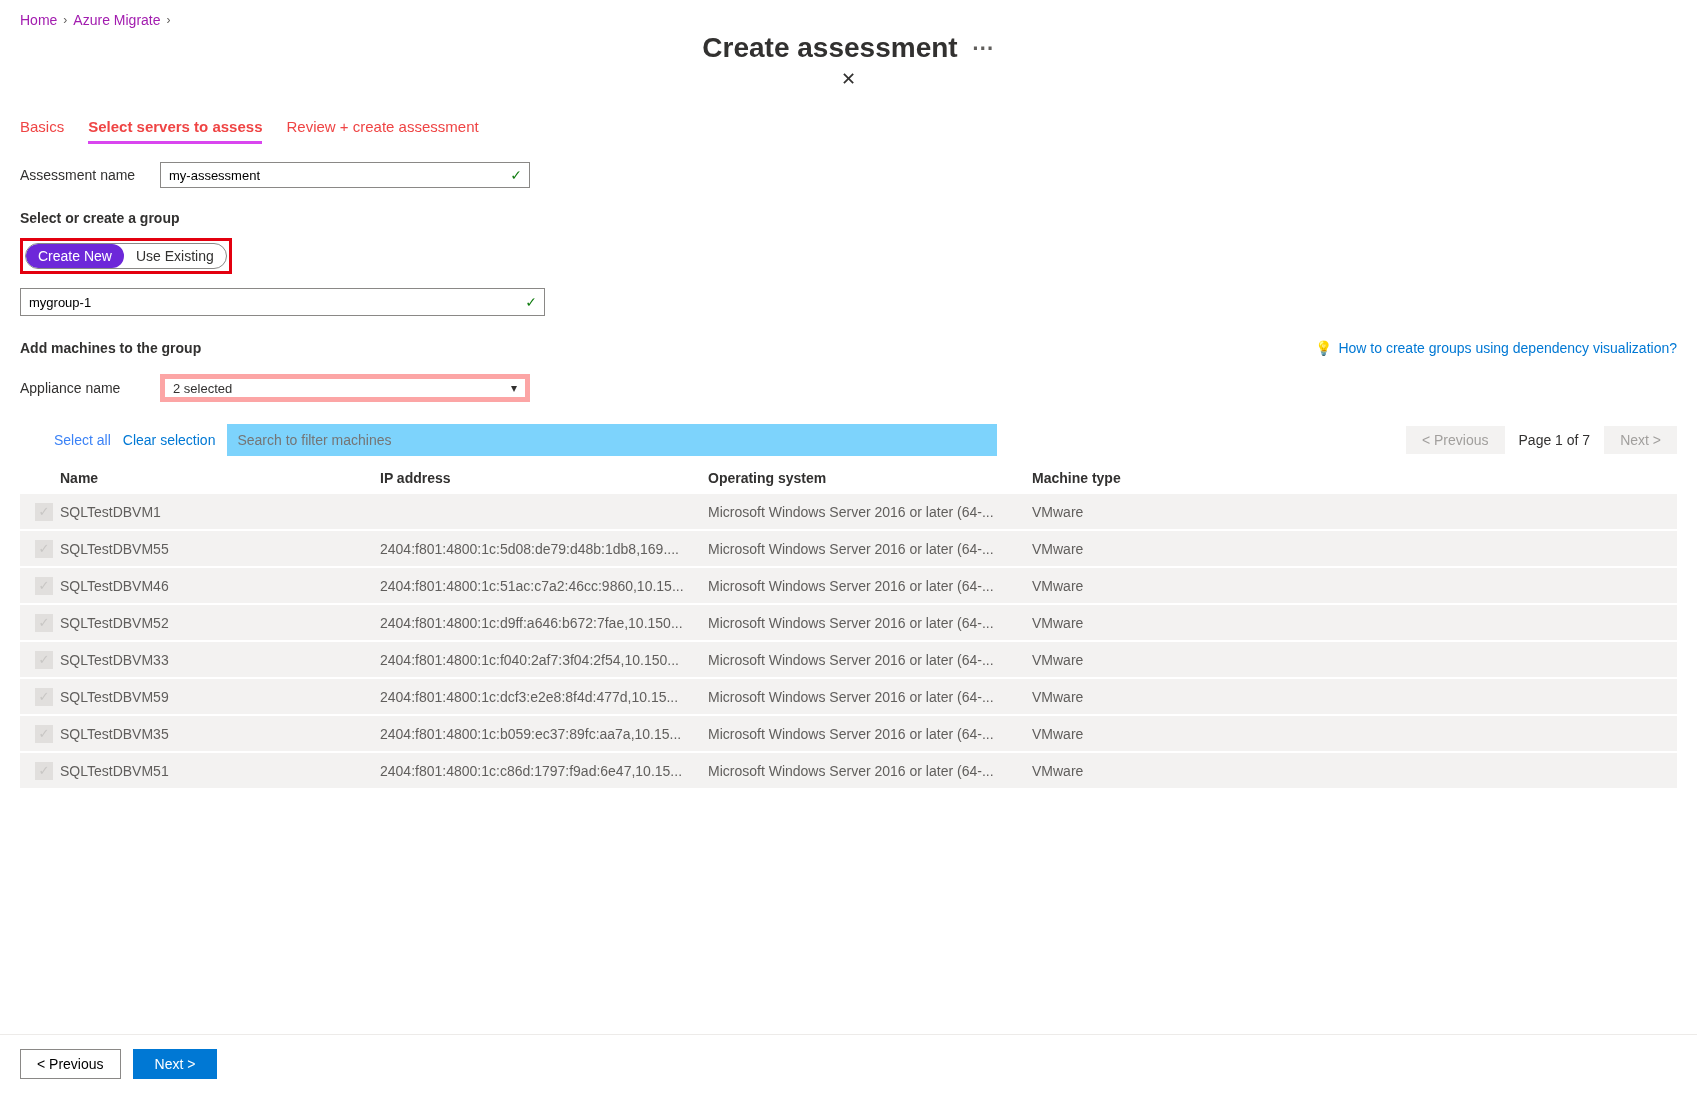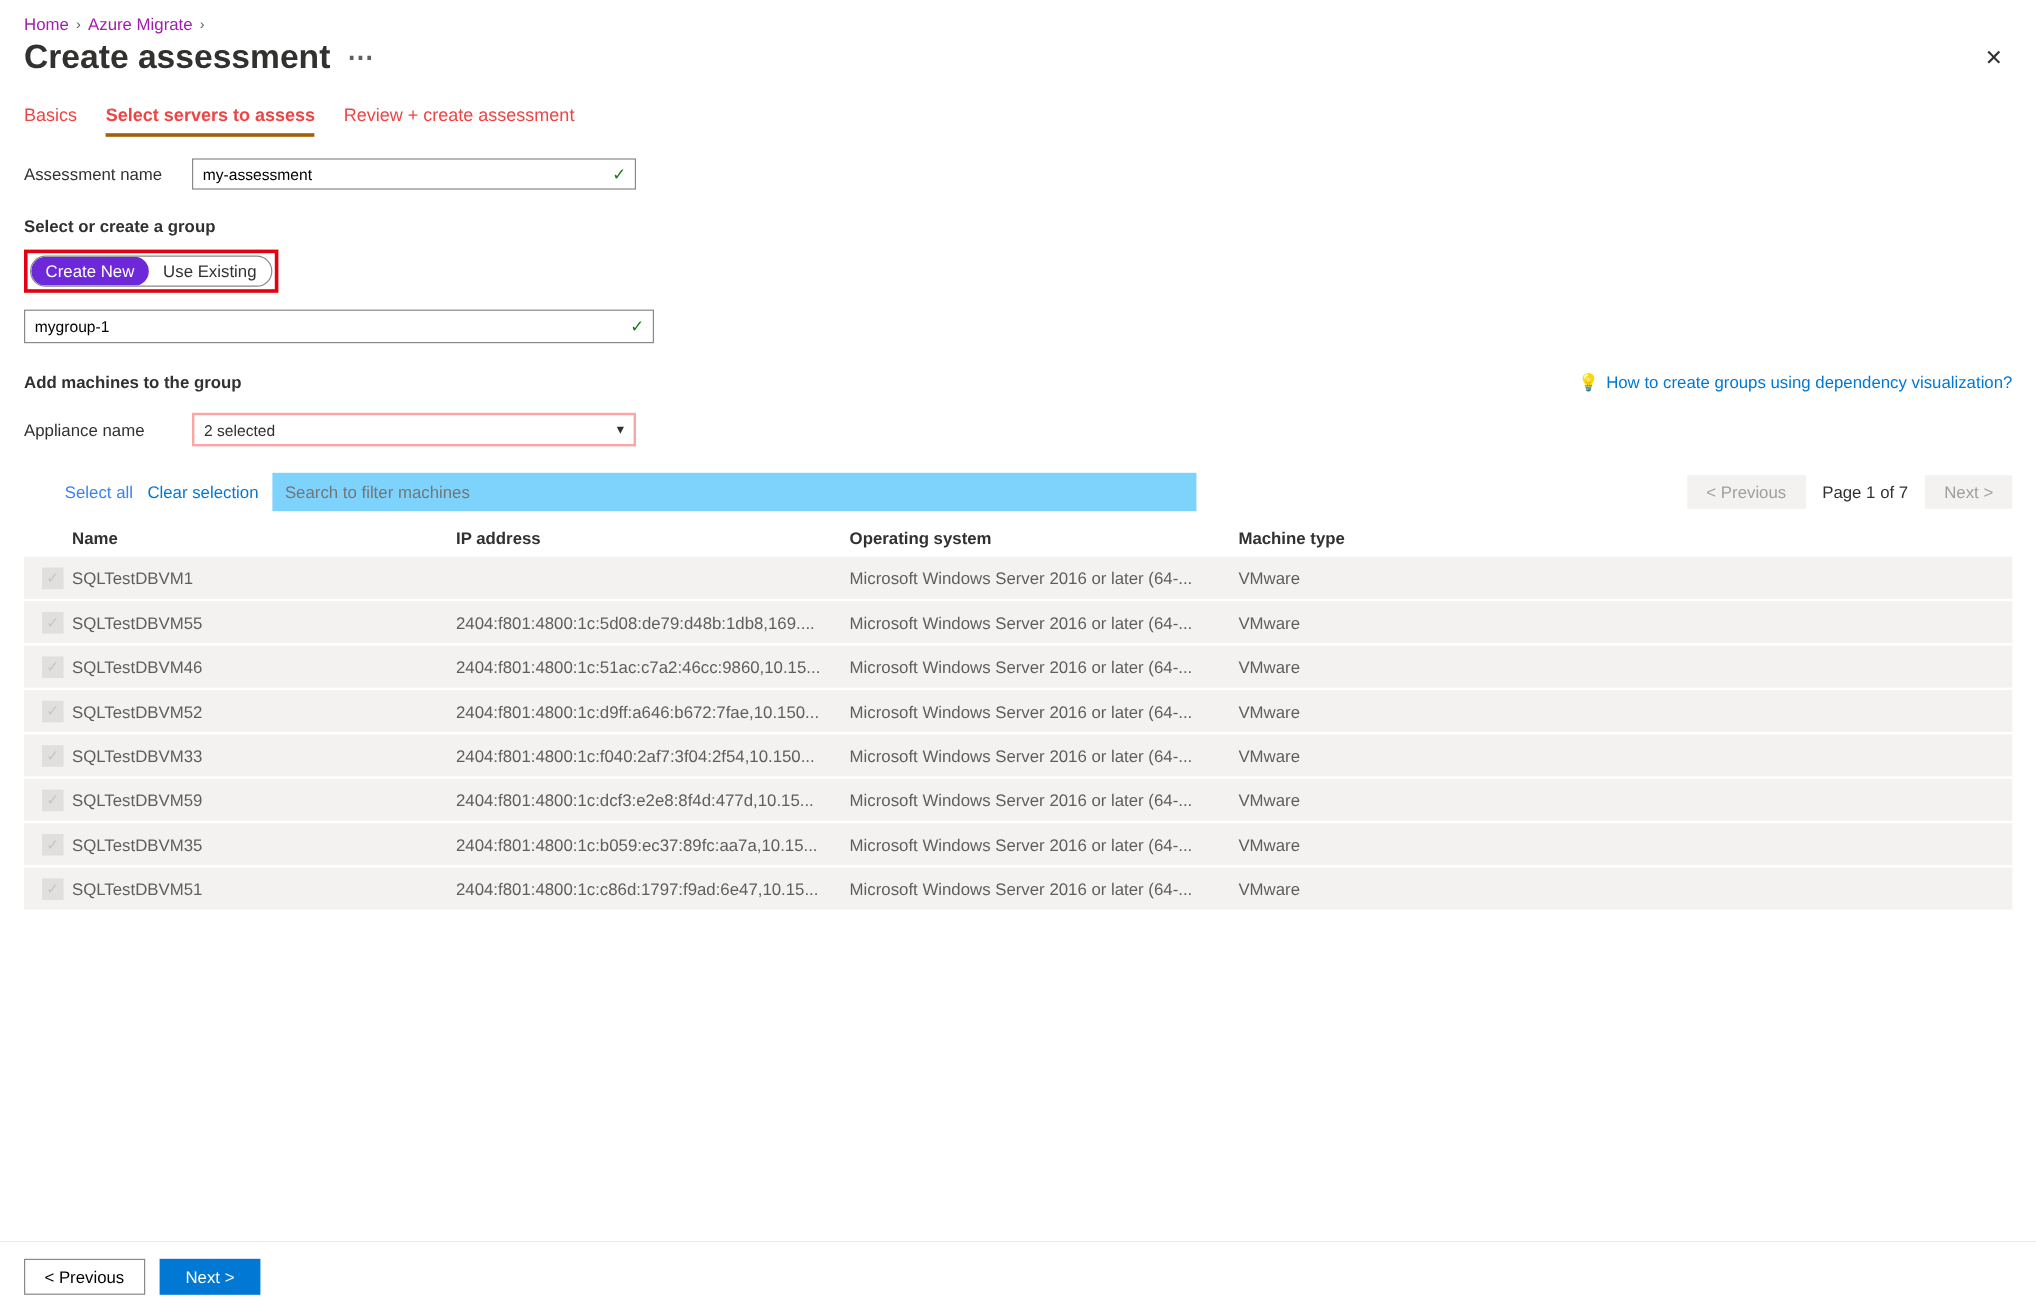--- a/index.html
+++ b/index.html
@@ -7,27 +7,27 @@
     margin: 0;
     font-family: "Segoe UI", -apple-system, BlinkMacSystemFont, sans-serif;
     font-size: 13px;
     color: #323130;
     background: #fff;
   }
   .page { padding: 12px 20px 0 20px; }
   .breadcrumb { display: flex; align-items: center; gap: 6px; font-size: 14px; margin-bottom: 4px; }
   .breadcrumb a { color: #a21caf; text-decoration: none; cursor: pointer; }
   .breadcrumb .chev { color: #605e5c; font-size: 12px; }
-  .title-row { display: flex; align-items: center; justify-content: space-between; margin-bottom: 24px; }
+  .title-row { display: flex; align-items: center; justify-content: space-between; margin-bottom: 24px; flex-direction: column; }
   .title { font-size: 28px; font-weight: 600; margin: 0; display: flex; align-items: center; gap: 14px; }
   .ellipsis { font-size: 22px; color: #605e5c; cursor: pointer; letter-spacing: 1px; }
   .close-x { font-size: 18px; cursor: pointer; color: #323130; padding: 4px 8px; }
   .tabs { display: flex; gap: 24px; border-bottom: none; margin-bottom: 18px; }
   .tab { font-size: 15px; padding-bottom: 6px; cursor: pointer; color: #ef4444; }
-  .tab.active { font-weight: 600; border-bottom: 3px solid #a16207; }
+  .tab.active { font-weight: 600; border-bottom: 3px solid #d946ef; }
   .form-row { display: flex; align-items: center; margin-bottom: 22px; }
   .form-label { width: 140px; font-size: 14px; }
   .input-wrap { position: relative; width: 370px; border-radius: 12px; }
   .text-input {
     width: 100%; height: 26px; padding: 2px 28px 2px 8px;
     border: 1px solid #8a8886; font-size: 13px; font-family: inherit;
   }
   .input-check { position: absolute; right: 8px; top: 50%; transform: translateY(-50%); color: #107c10; font-size: 14px; }
   .section-label { font-weight: 600; font-size: 14px; margin-bottom: 12px; }
   .toggle-wrap {
@@ -40,21 +40,21 @@
   .highlight-box { display:inline-block; border: 3px solid #e3000f; padding: 2px; margin-bottom: 14px; }
   .group-input-wrap { position: relative; width: 525px; margin-bottom: 24px; }
   .group-input {
     width: 100%; height: 28px; padding: 2px 28px 2px 8px;
     border: 1px solid #8a8886; font-size: 13px; font-family: inherit;
   }
   .add-machines-row { display: flex; justify-content: space-between; align-items: center; margin-bottom: 18px; }
   .hint-link { color: #0078d4; text-decoration: none; font-size: 14px; cursor: pointer; display: inline-flex; align-items: center; gap: 6px; }
   .bulb { color: #ffb900; }
   .dropdown {
-    width: 370px; height: 28px; border: 2px solid #fca5a5;
+    width: 370px; height: 28px; border: 5px solid #fca5a5;
     padding: 2px 8px; display: flex; justify-content: space-between; align-items: center;
     font-size: 13px; cursor: pointer;
   }
   .chev-down { font-size: 12px; }
   .list-controls { display: flex; align-items: center; gap: 12px; margin-bottom: 6px; }
   .select-all { font-size: 14px; color: #3b82f6; cursor: pointer; margin-left: 34px; }
   .clear-sel { font-size: 14px; color: #0078d4; cursor: pointer; }
   .search-box {
     flex: 0 0 770px; height: 32px; border: none; background: #7dd3fc;
     padding: 0 10px; font-size: 14px; font-family: inherit;

